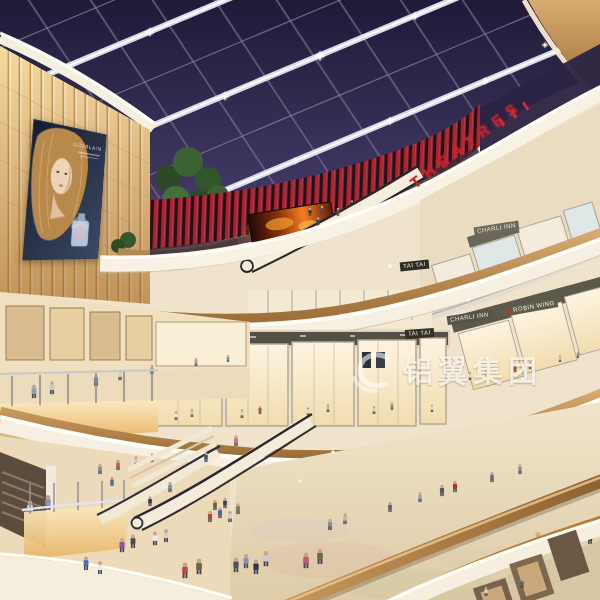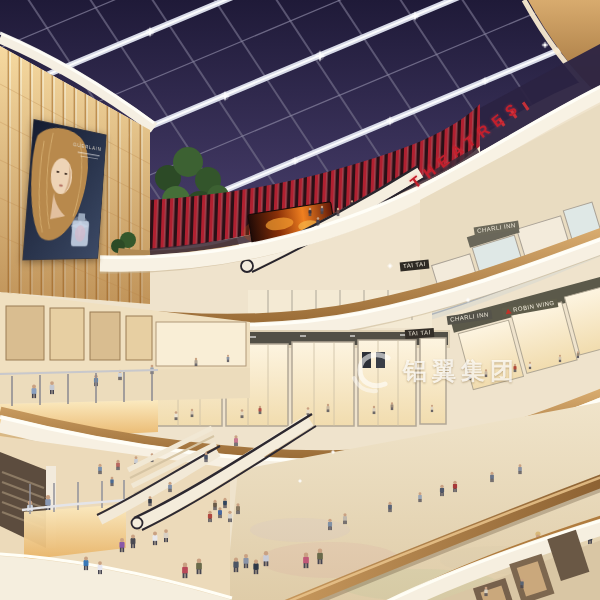--- a/index.html
+++ b/index.html
@@ -16,21 +16,21 @@
   .tai-lower{left:405px;top:329px;background:#332e28;transform:rotate(-4deg);}
   .charli-upper{left:474px;top:224px;background:#6c695a;transform:rotate(-9deg);}
   .charli-lower{left:447px;top:313px;background:#55534a;transform:rotate(-8deg);}
   .robin{left:502px;top:303px;background:#5e5c4a;transform:rotate(-10deg);}
   .tri{width:0;height:0;border-left:3px solid transparent;border-right:3px solid transparent;
     border-bottom:5px solid #c23028;display:inline-block;}
   .billboard{left:28px;top:118px;width:94px;height:142px;
     transform:perspective(280px) rotateY(25deg) rotate(5deg);transform-origin:left center;
     box-shadow:0 2px 8px rgba(30,20,10,.45);}
   .watermark{left:352px;top:348px;display:flex;align-items:center;gap:5px;opacity:.78;}
-  .watermark .wm-text{font-size:24px;font-weight:700;letter-spacing:5px;
+  .watermark .wm-text{font-size:30px;font-weight:700;letter-spacing:5px;
     color:rgba(255,255,255,.88);text-shadow:0 1px 2px rgba(120,90,40,.55);
     font-family:Liberation Sans, sans-serif;}
 </style>
 </head>
 <body>
 
 <div id="stage">
 
 <svg id="scene-svg" width="600" height="600" viewBox="0 0 600 600">
   <defs>

